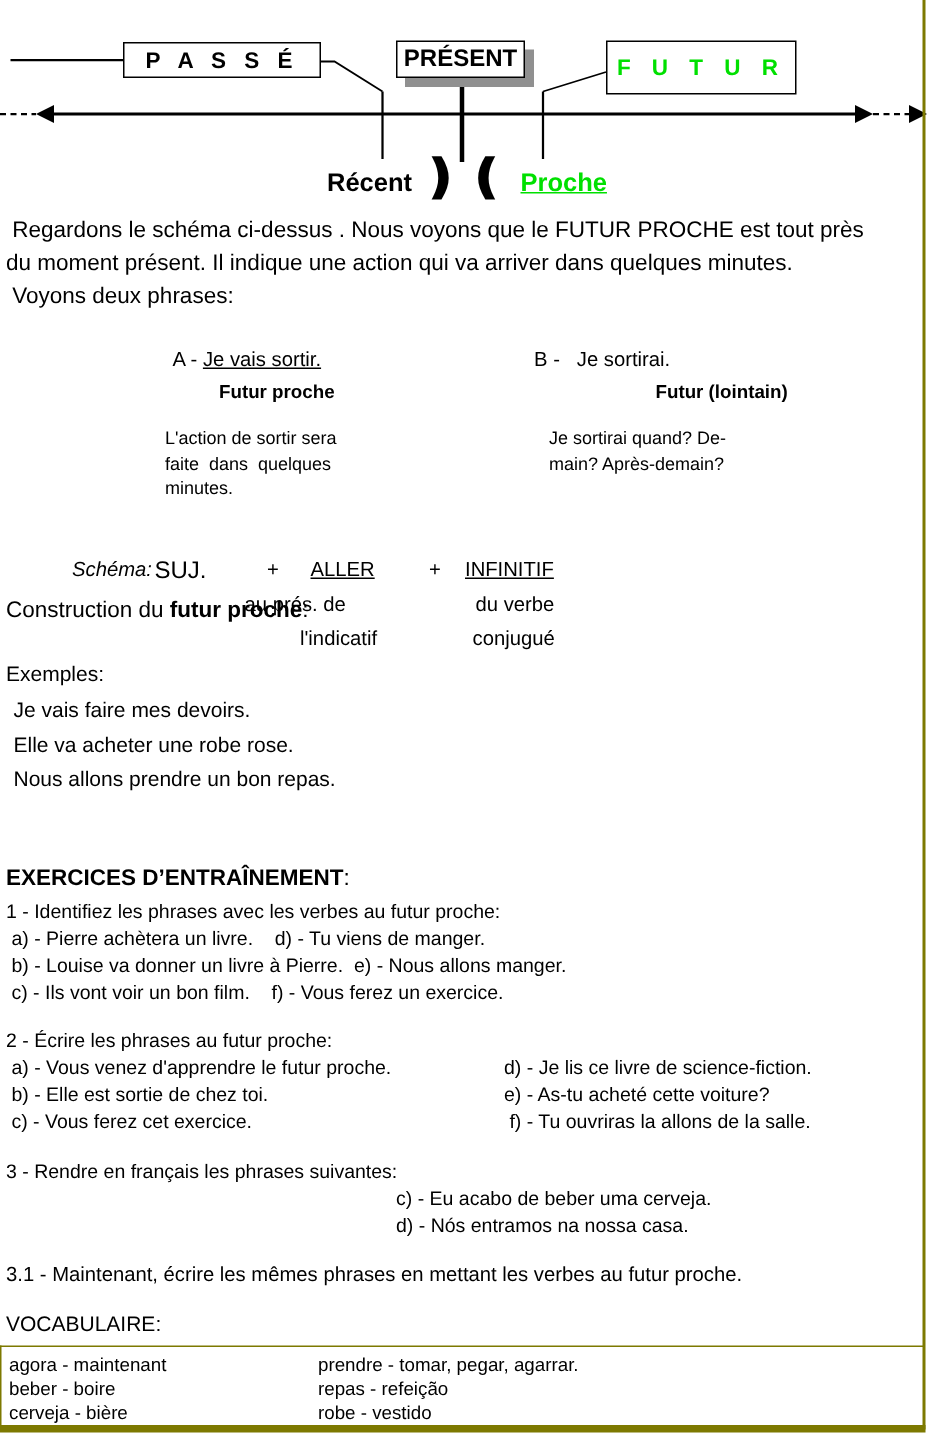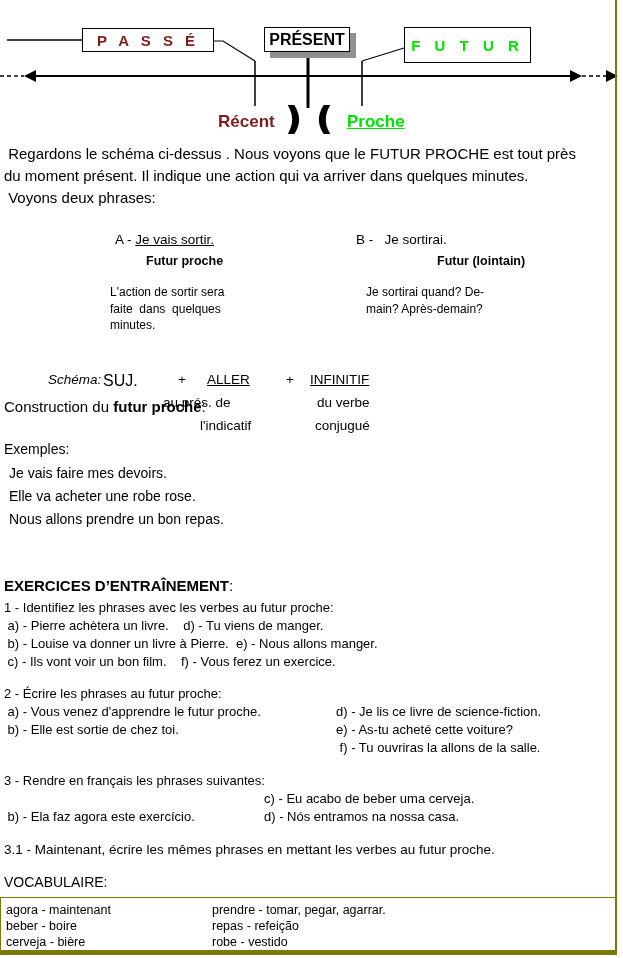--- a/index.html
+++ b/index.html
@@ -7,21 +7,21 @@
         font-family:"Liberation Sans", sans-serif;color:#000;overflow:hidden;}
   .t{position:absolute;white-space:pre;}
   .fs15{font-size:15px;line-height:22px;}
   .fs14{font-size:14px;line-height:23px;}
   .fs135{font-size:13.5px;line-height:18px;}
   .fs13{font-size:13px;line-height:18px;}
   .fs12{font-size:12px;line-height:16.5px;}
   .fs125{font-size:12.5px;line-height:16px;}
   .b{font-weight:bold;}
   .u{text-decoration:underline;}
-  .red{color:#7f1d1d;}
+  .red{color:#000000;}
   .green{color:#00e000;}
   .tlbox{position:absolute;border:1px solid #000;background:#fff;font-weight:bold;
          display:flex;align-items:center;justify-content:center;box-sizing:border-box;}
   .oline{position:absolute;background:#7d7900;}
   svg{position:absolute;left:0;top:0;}
 </style>
 </head>
 <body>
 
 <div class="page">
@@ -97,25 +97,25 @@
   <div class="t fs13" style="left:4px;top:599px;">1 - Identifiez les phrases avec les verbes au futur proche:
  a) - Pierre achètera un livre.    d) - Tu viens de manger.
  b) - Louise va donner un livre à Pierre.  e) - Nous allons manger.
  c) - Ils vont voir un bon film.    f) - Vous ferez un exercice.</div>
 
   <div class="t fs13" style="left:4px;top:685px;">2 - Écrire les phrases au futur proche:</div>
   <div class="t fs13" style="left:4px;top:703px;"> a) - Vous venez d'apprendre le futur proche.</div>
   <div class="t fs13" style="left:336px;top:703px;">d) - Je lis ce livre de science-fiction.</div>
   <div class="t fs13" style="left:4px;top:721px;"> b) - Elle est sortie de chez toi.</div>
   <div class="t fs13" style="left:336px;top:721px;">e) - As-tu acheté cette voiture?</div>
+  <div class="t fs13" style="left:4px;top:739px;"> c) - Vous ferez cet exercice.</div>
   <div class="t fs13" style="left:336px;top:739px;"> f) - Tu ouvriras la allons de la salle.</div>
 
   <div class="t fs13" style="left:4px;top:772px;">3 - Rendre en français les phrases suivantes:</div>
   <div class="t fs13" style="left:264px;top:790px;">c) - Eu acabo de beber uma cerveja.</div>
-  <div class="t fs13" style="left:4px;top:808px;"> b) - Ela faz agora este exercício.</div>
   <div class="t fs13" style="left:264px;top:808px;">d) - Nós entramos na nossa casa.</div>
 
   <div class="t fs135" style="left:4px;top:841px;">3.1 - Maintenant, écrire les mêmes phrases en mettant les verbes au futur proche.</div>
 
   <div class="t" style="left:4px;top:874px;font-size:14px;">VOCABULAIRE:</div>
 
   <div>
     <div class="oline" style="left:0;top:897px;width:616px;height:1px;"></div>
     <div class="oline" style="left:0;top:897px;width:1px;height:56px;"></div>
     <div class="t fs125" style="left:6px;top:902px;">agora - maintenant</div>

